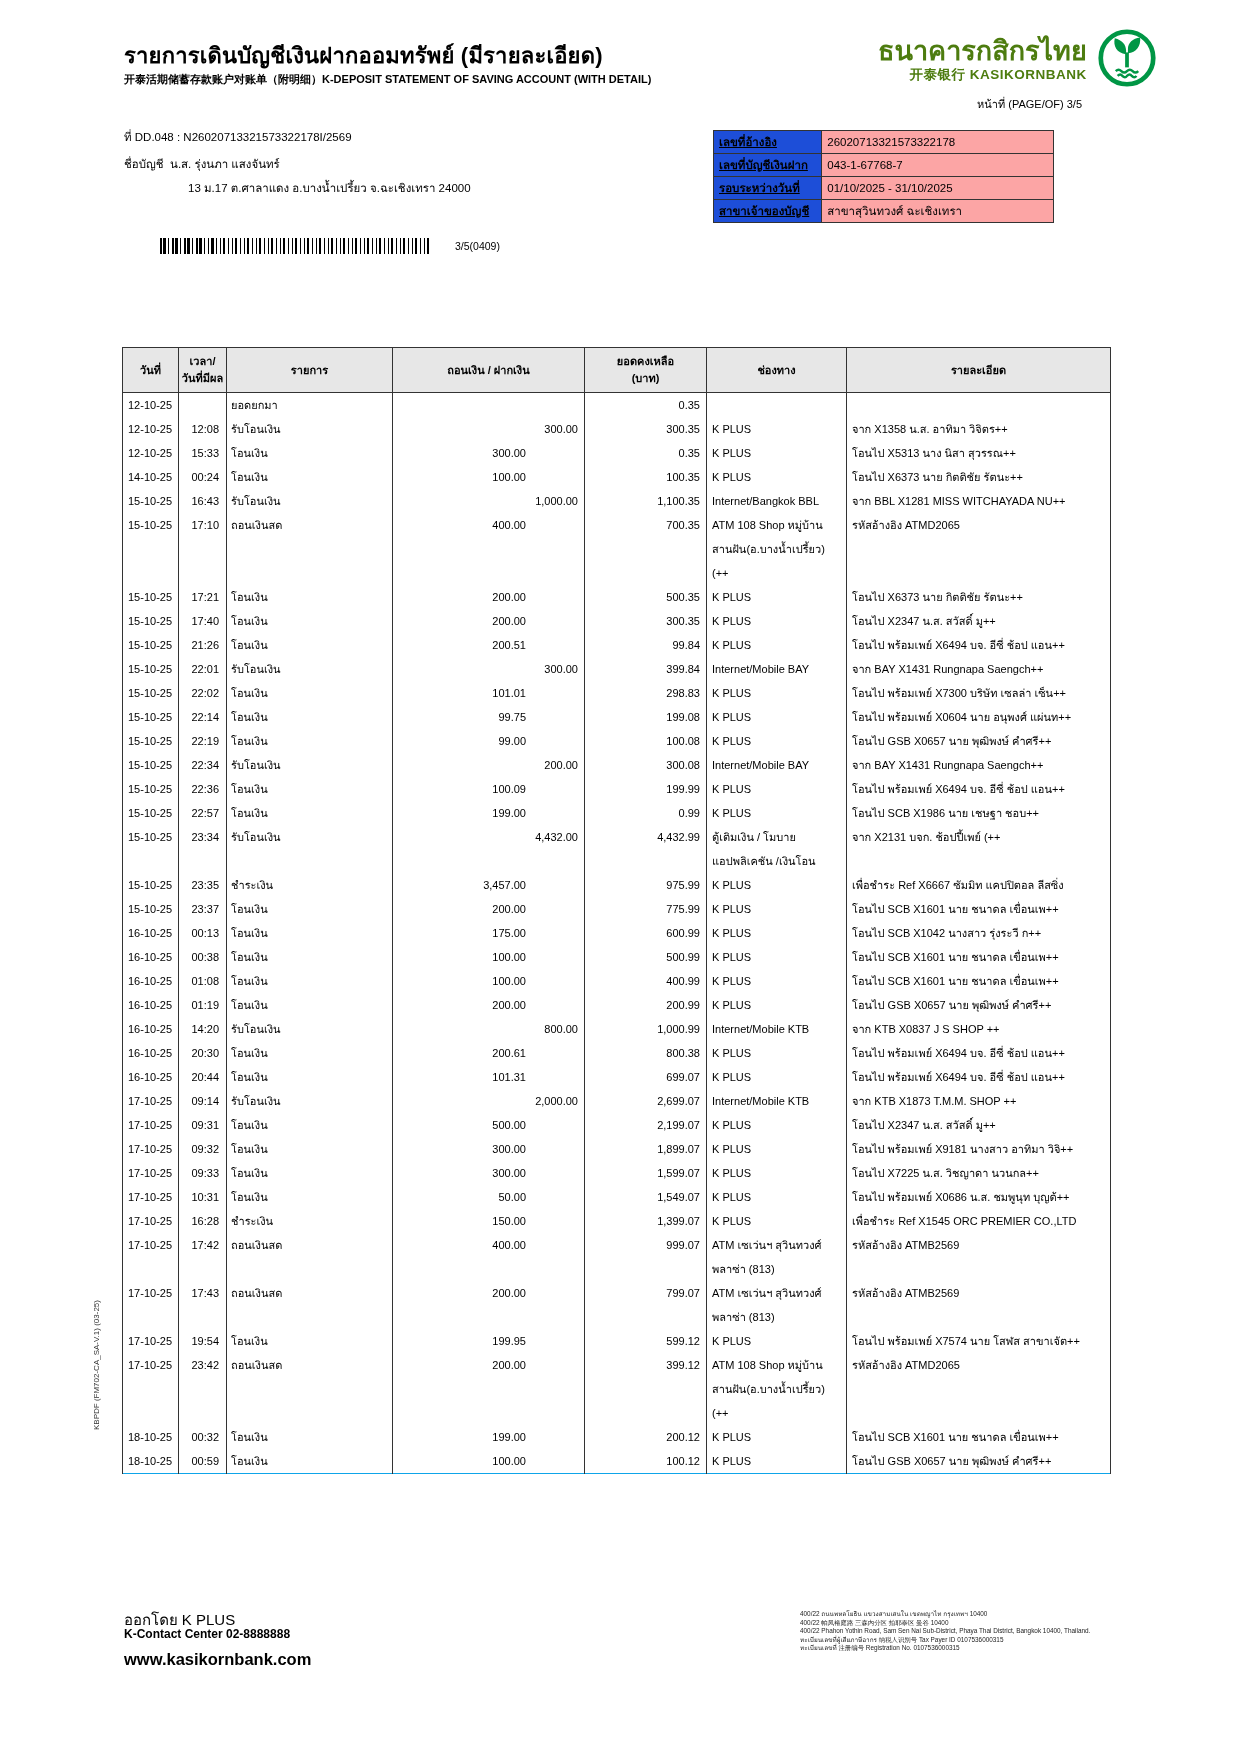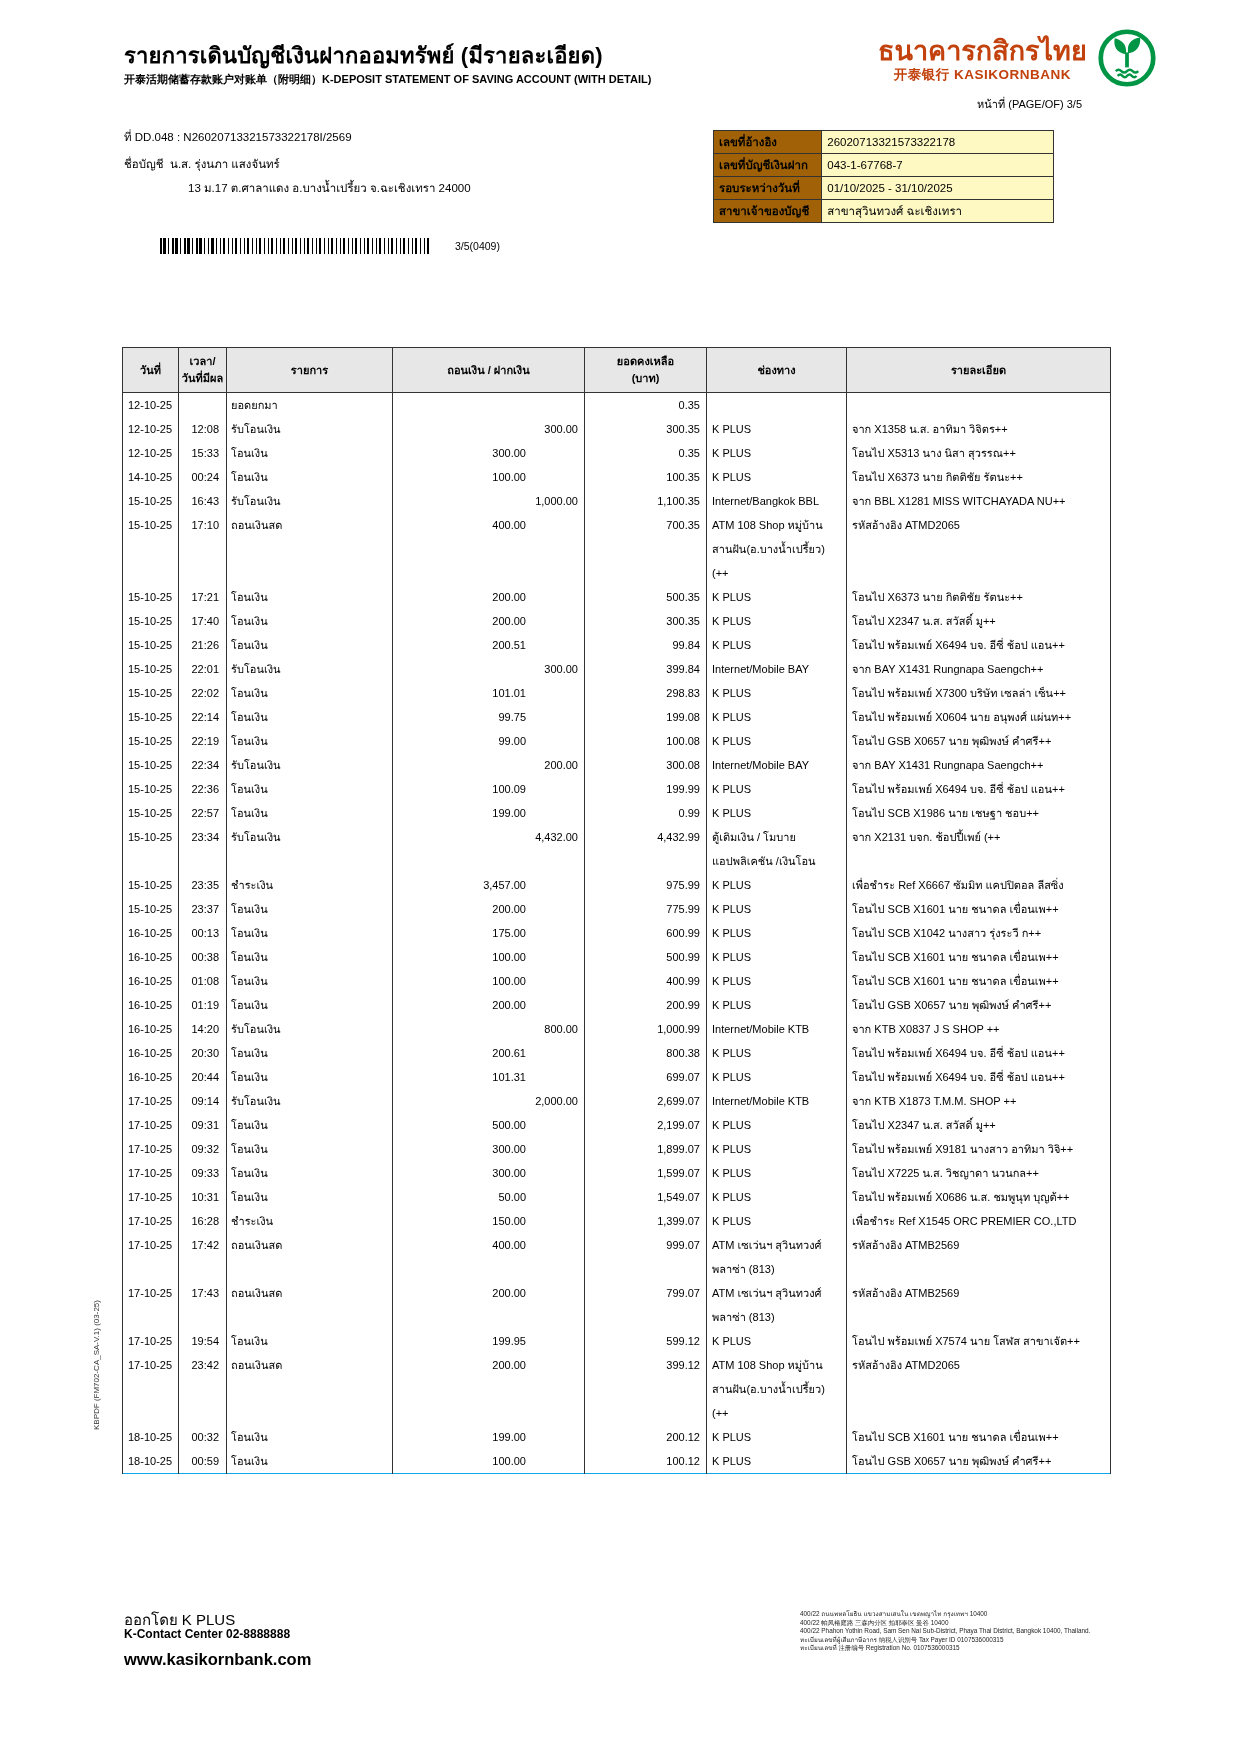--- a/index.html
+++ b/index.html
@@ -17,22 +17,22 @@
 
   
   .logo{left:878px;top:28px;}
   .logo-inner{display:flex;align-items:center;gap:10px;}
   .logo-th{font-size:27px;font-weight:bold;line-height:30px;}
   .logo-sub{font-size:13.5px;font-weight:bold;letter-spacing:.5px;}
 
   
   .infobox{left:713px;top:130px;width:341px;border-collapse:collapse;font-size:11.5px;}
   .infobox td{border:1px solid #333;height:22px;padding:0 5px;vertical-align:middle;}
-  .infobox td.lbl{background:#a16207;font-weight:bold;width:100px;}
-  .infobox td.val{background:#fef9c3;width:225px;}
+  .infobox td.lbl{background:#1d4ed8;font-weight:bold;width:100px;text-decoration:underline;}
+  .infobox td.val{background:#fca5a5;width:225px;}
 
   
   .barcode{left:160px;top:238px;width:272px;height:16px;
     background:repeating-linear-gradient(to right,#000 0 1.5px,#fff 1.5px 3px,#000 3px 5.5px,#fff 5.5px 8px,#000 8px 9px,#fff 9px 12px);}
   .barcode-label{left:455px;top:240px;font-size:10.5px;}
 
   
   .txtable{left:122px;top:347px;width:988px;border-collapse:collapse;table-layout:fixed;font-size:11px;}
   .txtable th{background:#e7e7e7;border:1px solid #333;font-weight:bold;
               font-size:11px;line-height:17px;padding:5px 2px;text-align:center;}
@@ -60,21 +60,21 @@
   .f-right{left:800px;top:1610px;width:345px;font-size:6.4px;line-height:8.6px;color:#222;}
 </style>
 </head>
 <body>
 
 <div class="abs title-th">รายการเดินบัญชีเงินฝากออมทรัพย์ (มีรายละเอียด)</div>
 <div class="abs title-sub">开泰活期储蓄存款账户对账单（附明细）K-DEPOSIT STATEMENT OF SAVING ACCOUNT (WITH DETAIL)</div>
 
 <div class="abs logo">
   <div class="logo-inner">
-    <div style="text-align:center;color:#c2410c;">
+    <div style="text-align:right;color:#4d7c0f;">
       <div class="logo-th">ธนาคารกสิกรไทย</div>
       <div class="logo-sub">开泰银行 KASIKORNBANK</div>
     </div>
     <span>
       <svg width="60" height="60" viewBox="0 0 64 64">
         <circle cx="32" cy="32" r="28" fill="none" stroke="#009645" stroke-width="5"></circle>
         <path d="M31 40 L31 24 C31 18 27 13 19 11 C17 19 21 27 31 28 Z" fill="#009645"></path>
         <path d="M33 40 L33 22 C33 16 38 11 46 10 C47 19 42 26 33 27 Z" fill="#009645"></path>
         <rect x="30" y="26" width="4" height="16" fill="#009645"></rect>
         <path d="M20 46 q3 -3 6 0 q3 3 6 0 q3 -3 6 0 q3 3 6 0" fill="none" stroke="#009645" stroke-width="2.6"></path>

